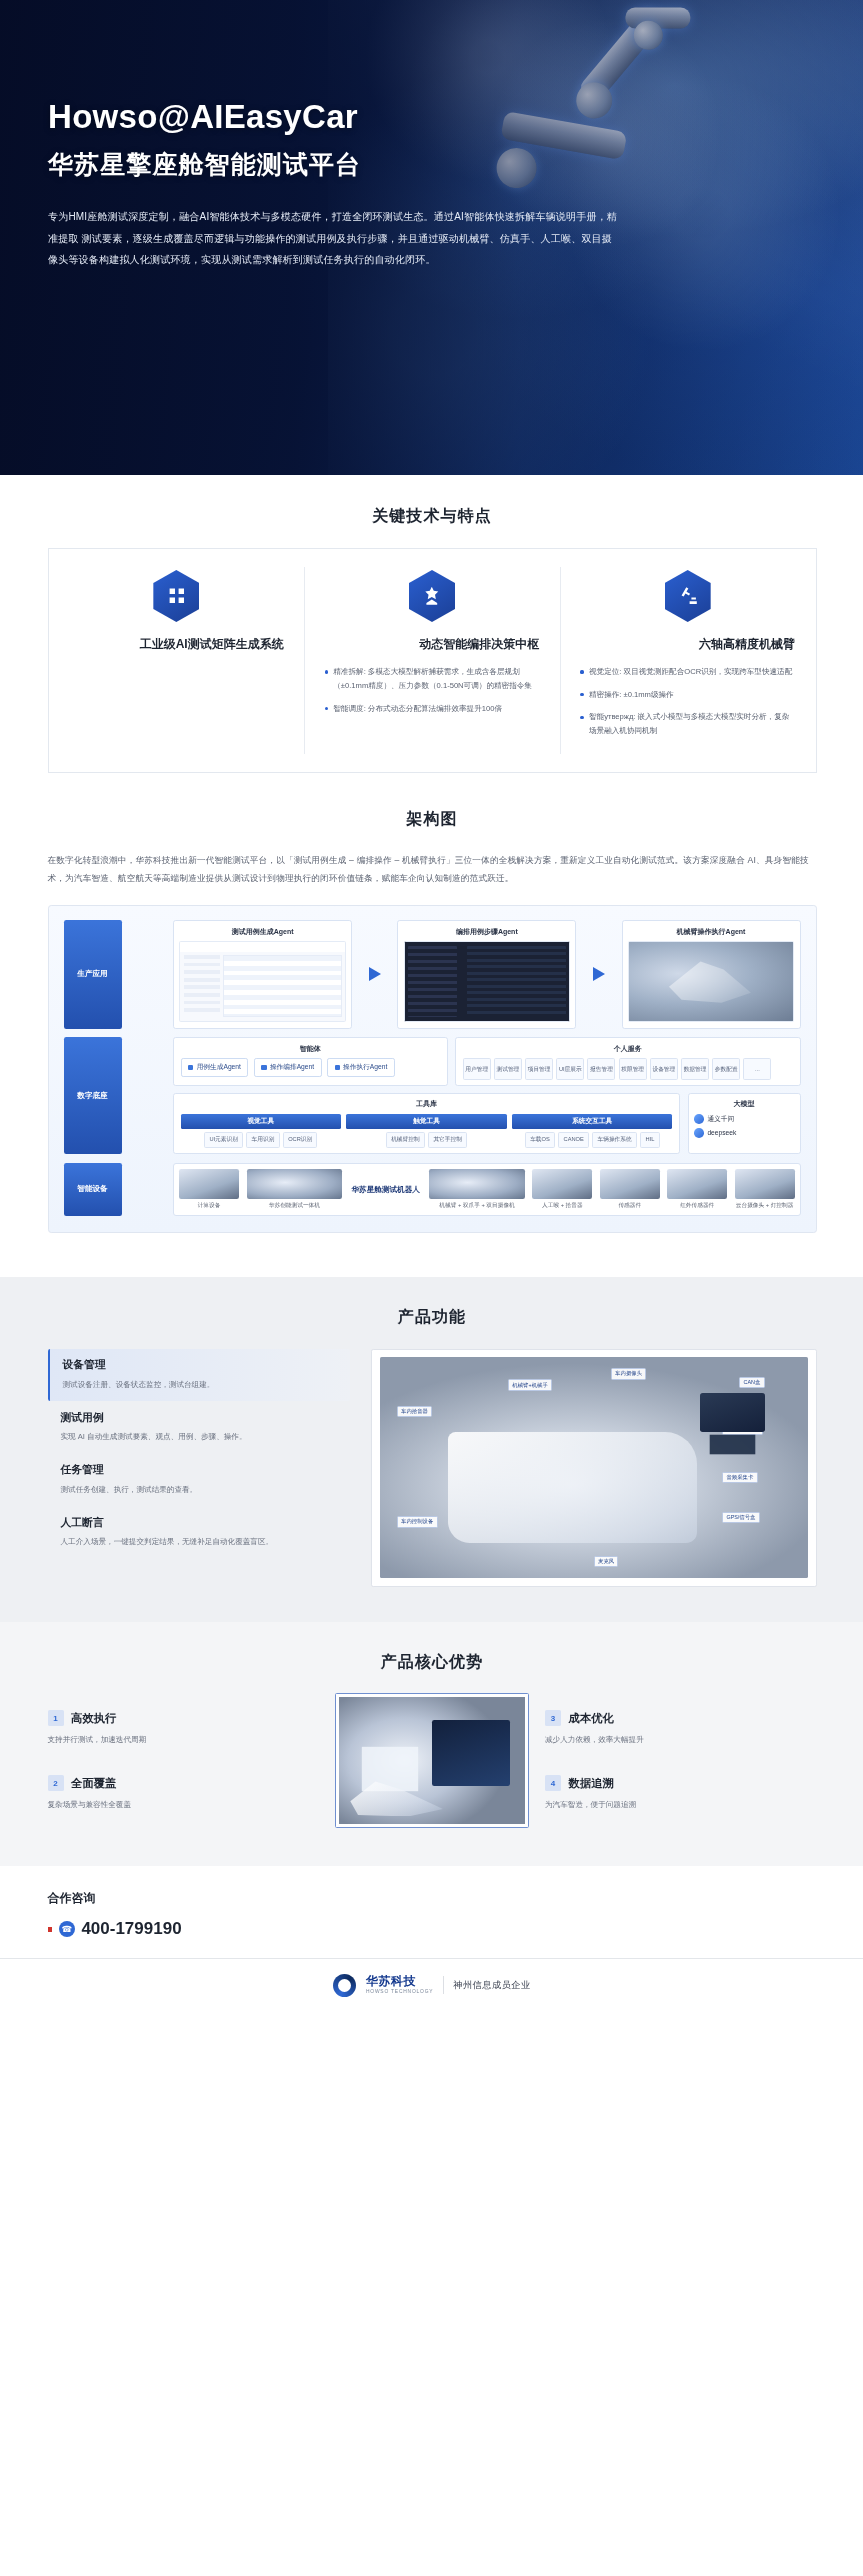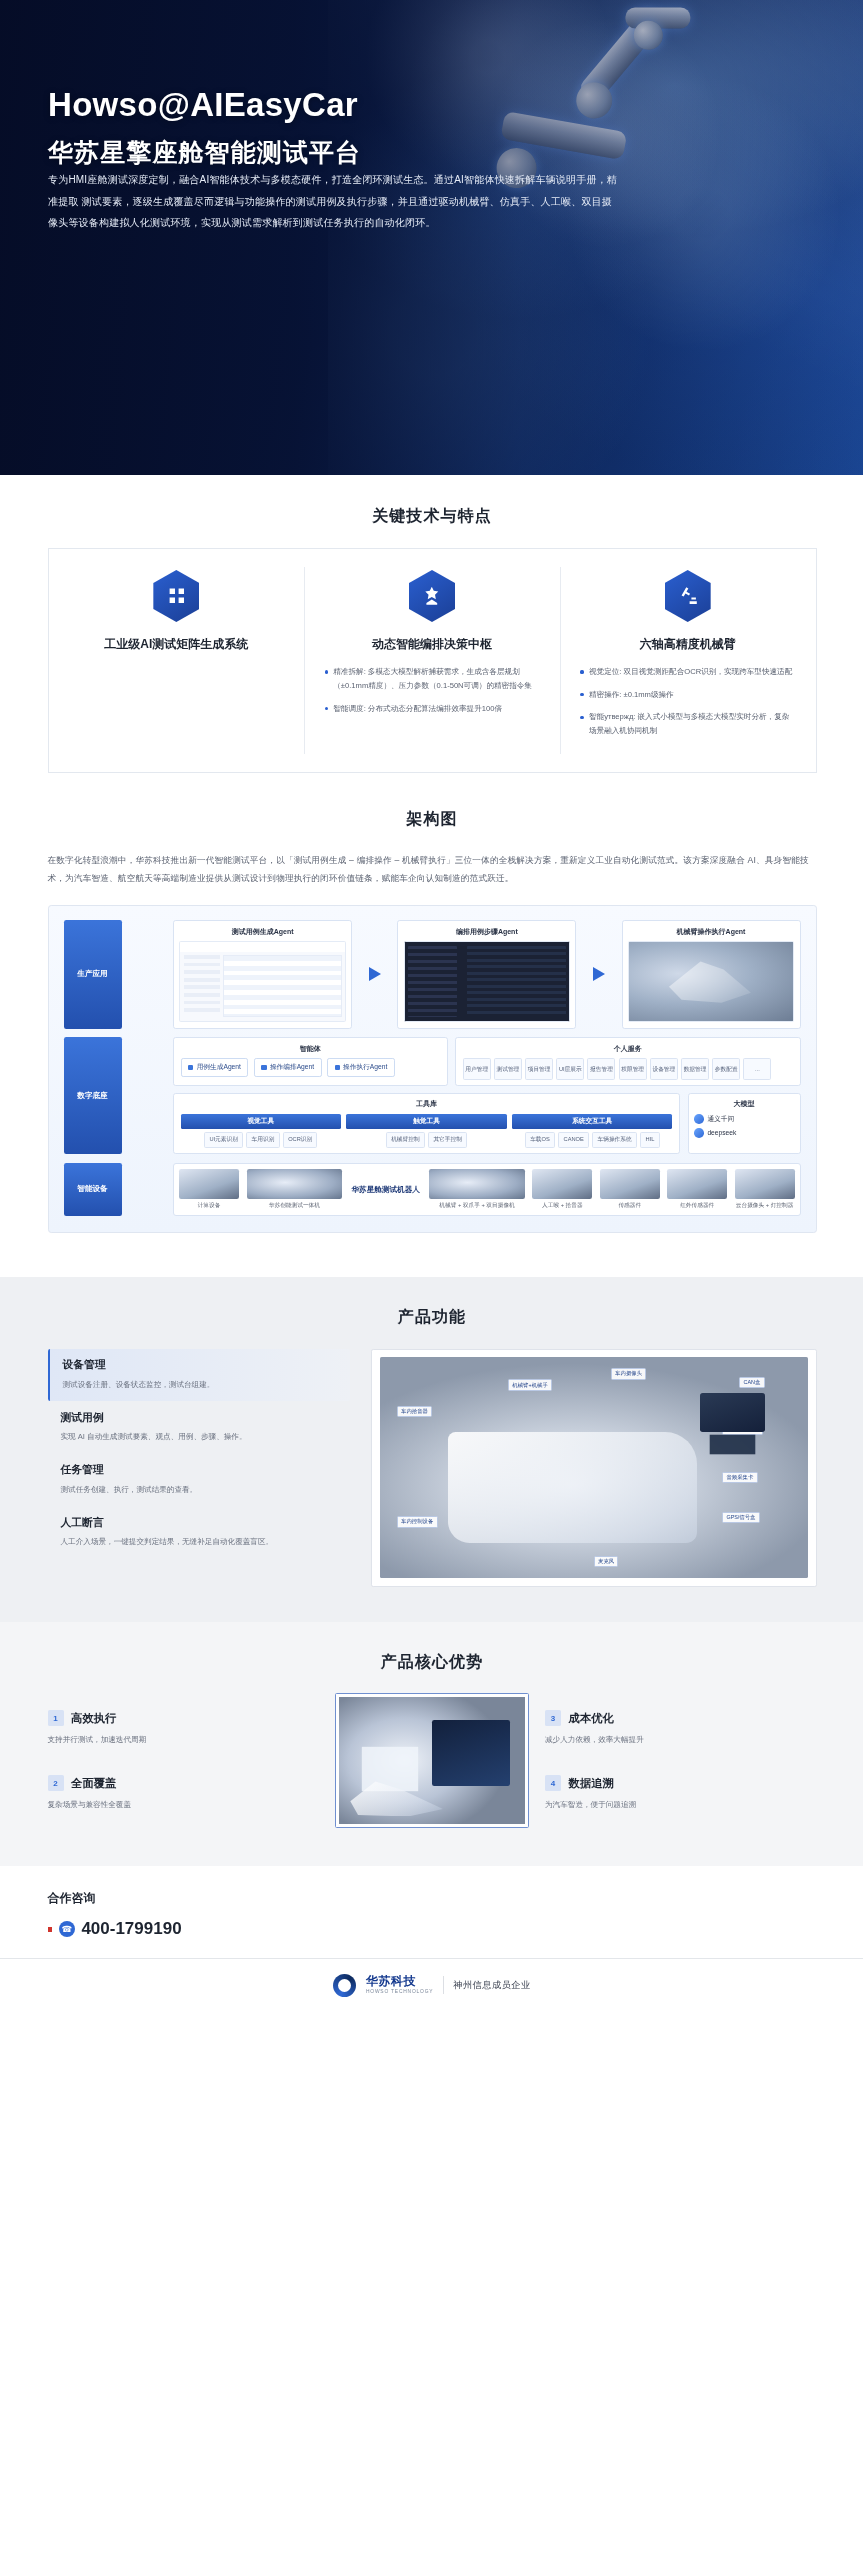--- a/index.html
+++ b/index.html
@@ -62,26 +62,28 @@
     background: linear-gradient(90deg, rgba(5,12,38,0.92) 0%, rgba(6,16,48,0.85) 34%, rgba(8,24,66,0.45) 60%, rgba(10,30,80,0.15) 100%);
   }
   .hero-inner {
     position: relative;
     padding: 86px 0 0 48px;
     max-width: 594px;
   }
   .hero-title-en {
     font-size: 33px; font-weight: bold; color: #ffffff; letter-spacing: 0.3px;
     text-shadow: 0 1.1px 6.5px rgba(0,0,0,0.35);
+    margin-top: 12px;
   }
   .hero-title-cn {
     font-size: 25px; font-weight: bold; color: #ffffff; margin-top: 12px;
     letter-spacing: 1.1px; text-shadow: 0 1.1px 6.5px rgba(0,0,0,0.35);
   }
   .hero-desc {
+    margin-top: 25px;
     width: 572px;
     font-size: 10px; line-height: 2.15; color: #e6ecf7; letter-spacing: 0.2px;
   }
 
   
   .section { padding: 31px 0 5.4px; }
   .section-title {
     text-align: center; font-size: 16px; font-weight: bold; color: #1d2430; letter-spacing: 1.1px;
     margin-bottom: 20.5px;
   }
@@ -104,21 +106,21 @@
   .hexwrap { display: flex; justify-content: center; margin-bottom: 14px; }
   .hex {
     width: 46px; height: 52px; position: relative;
     display: flex; align-items: center; justify-content: center;
     background: linear-gradient(145deg, #2a5fd0 0%, #1b3f96 100%);
     clip-path: polygon(50% 0%, 100% 25%, 100% 75%, 50% 100%, 0% 75%, 0% 25%);
     color: #fff;
   }
   .hex svg { width: 21.6px; height: 21.6px; fill: #ffffff; }
   .feature-title {
-    text-align: center; font-size: 12px; font-weight: bold; color: #1d2430; margin-bottom: 12px;
+    text-align: right; font-size: 12px; font-weight: bold; color: #1d2430; margin-bottom: 12px;
   }
   .feature-list { list-style: none; }
   .feature-list li {
     position: relative; padding-left: 8.6px; margin-bottom: 8.6px;
     font-size: 7.6px; line-height: 1.85; color: #5b6271;
   }
   .feature-list li:before {
     content:""; position: absolute; left: 0; top: 5.4px; width: 3.2px; height: 3.2px; border-radius: 50%;
     background: #2a5fd0;
   }

